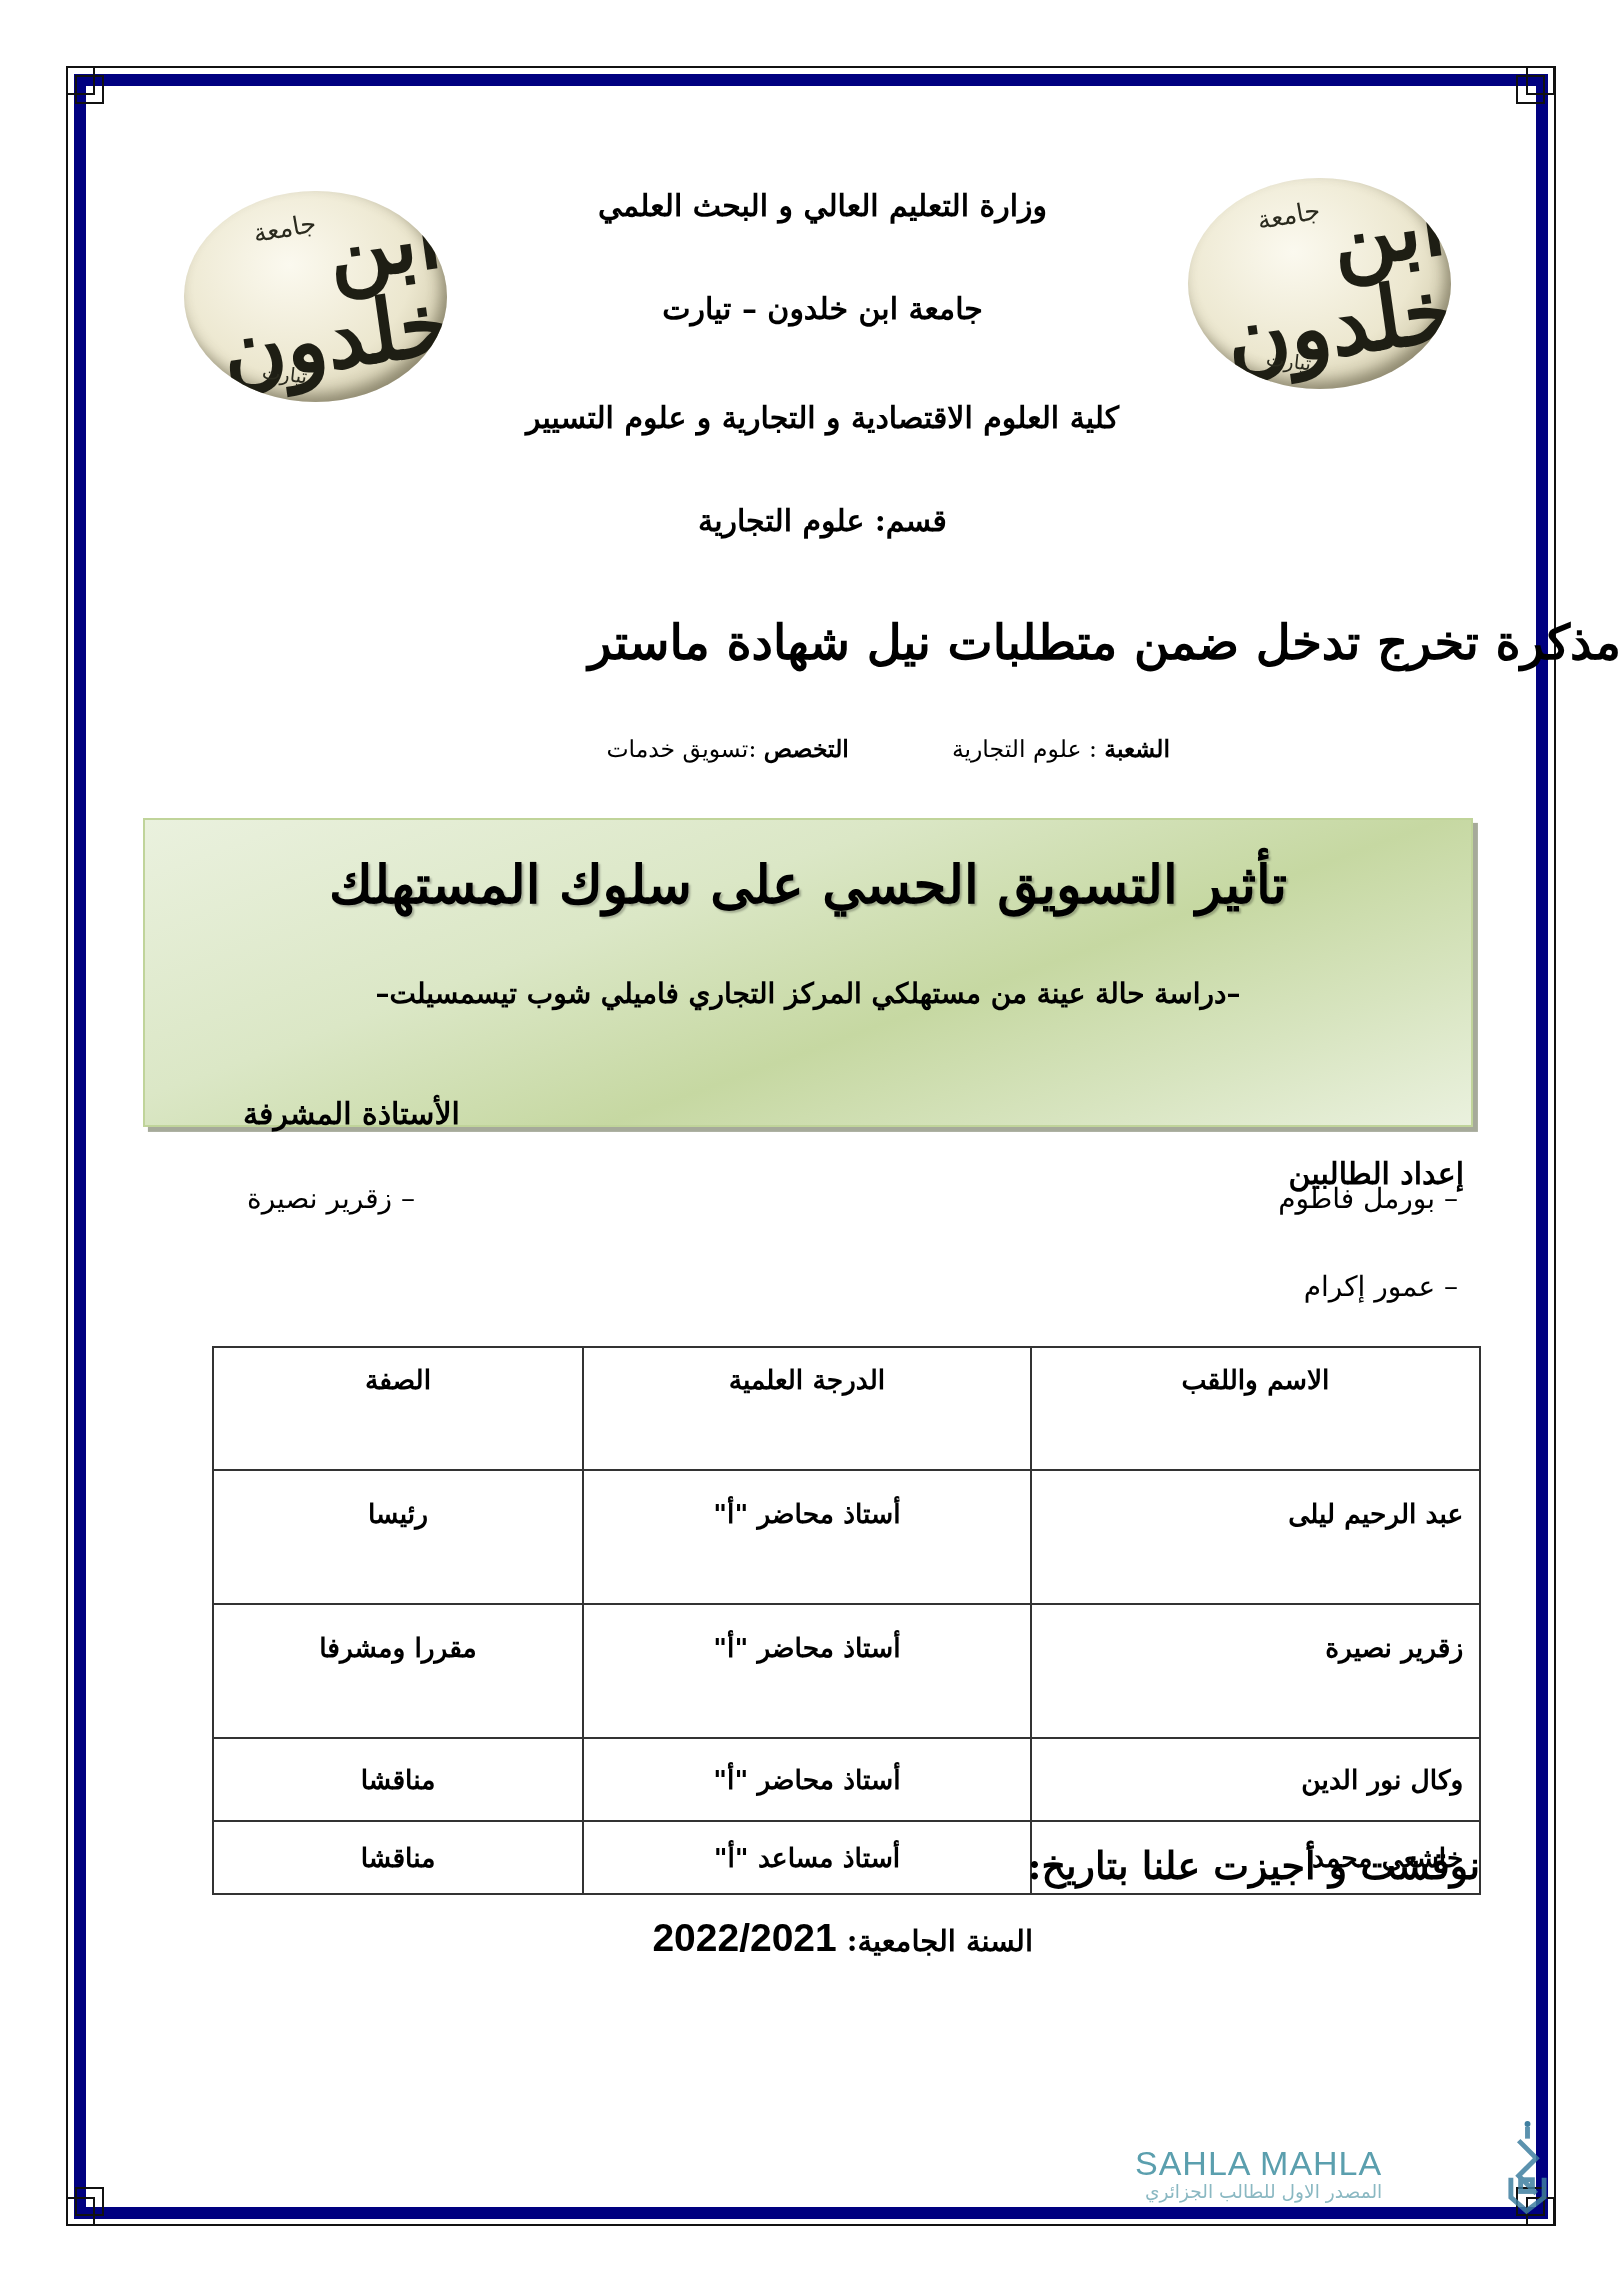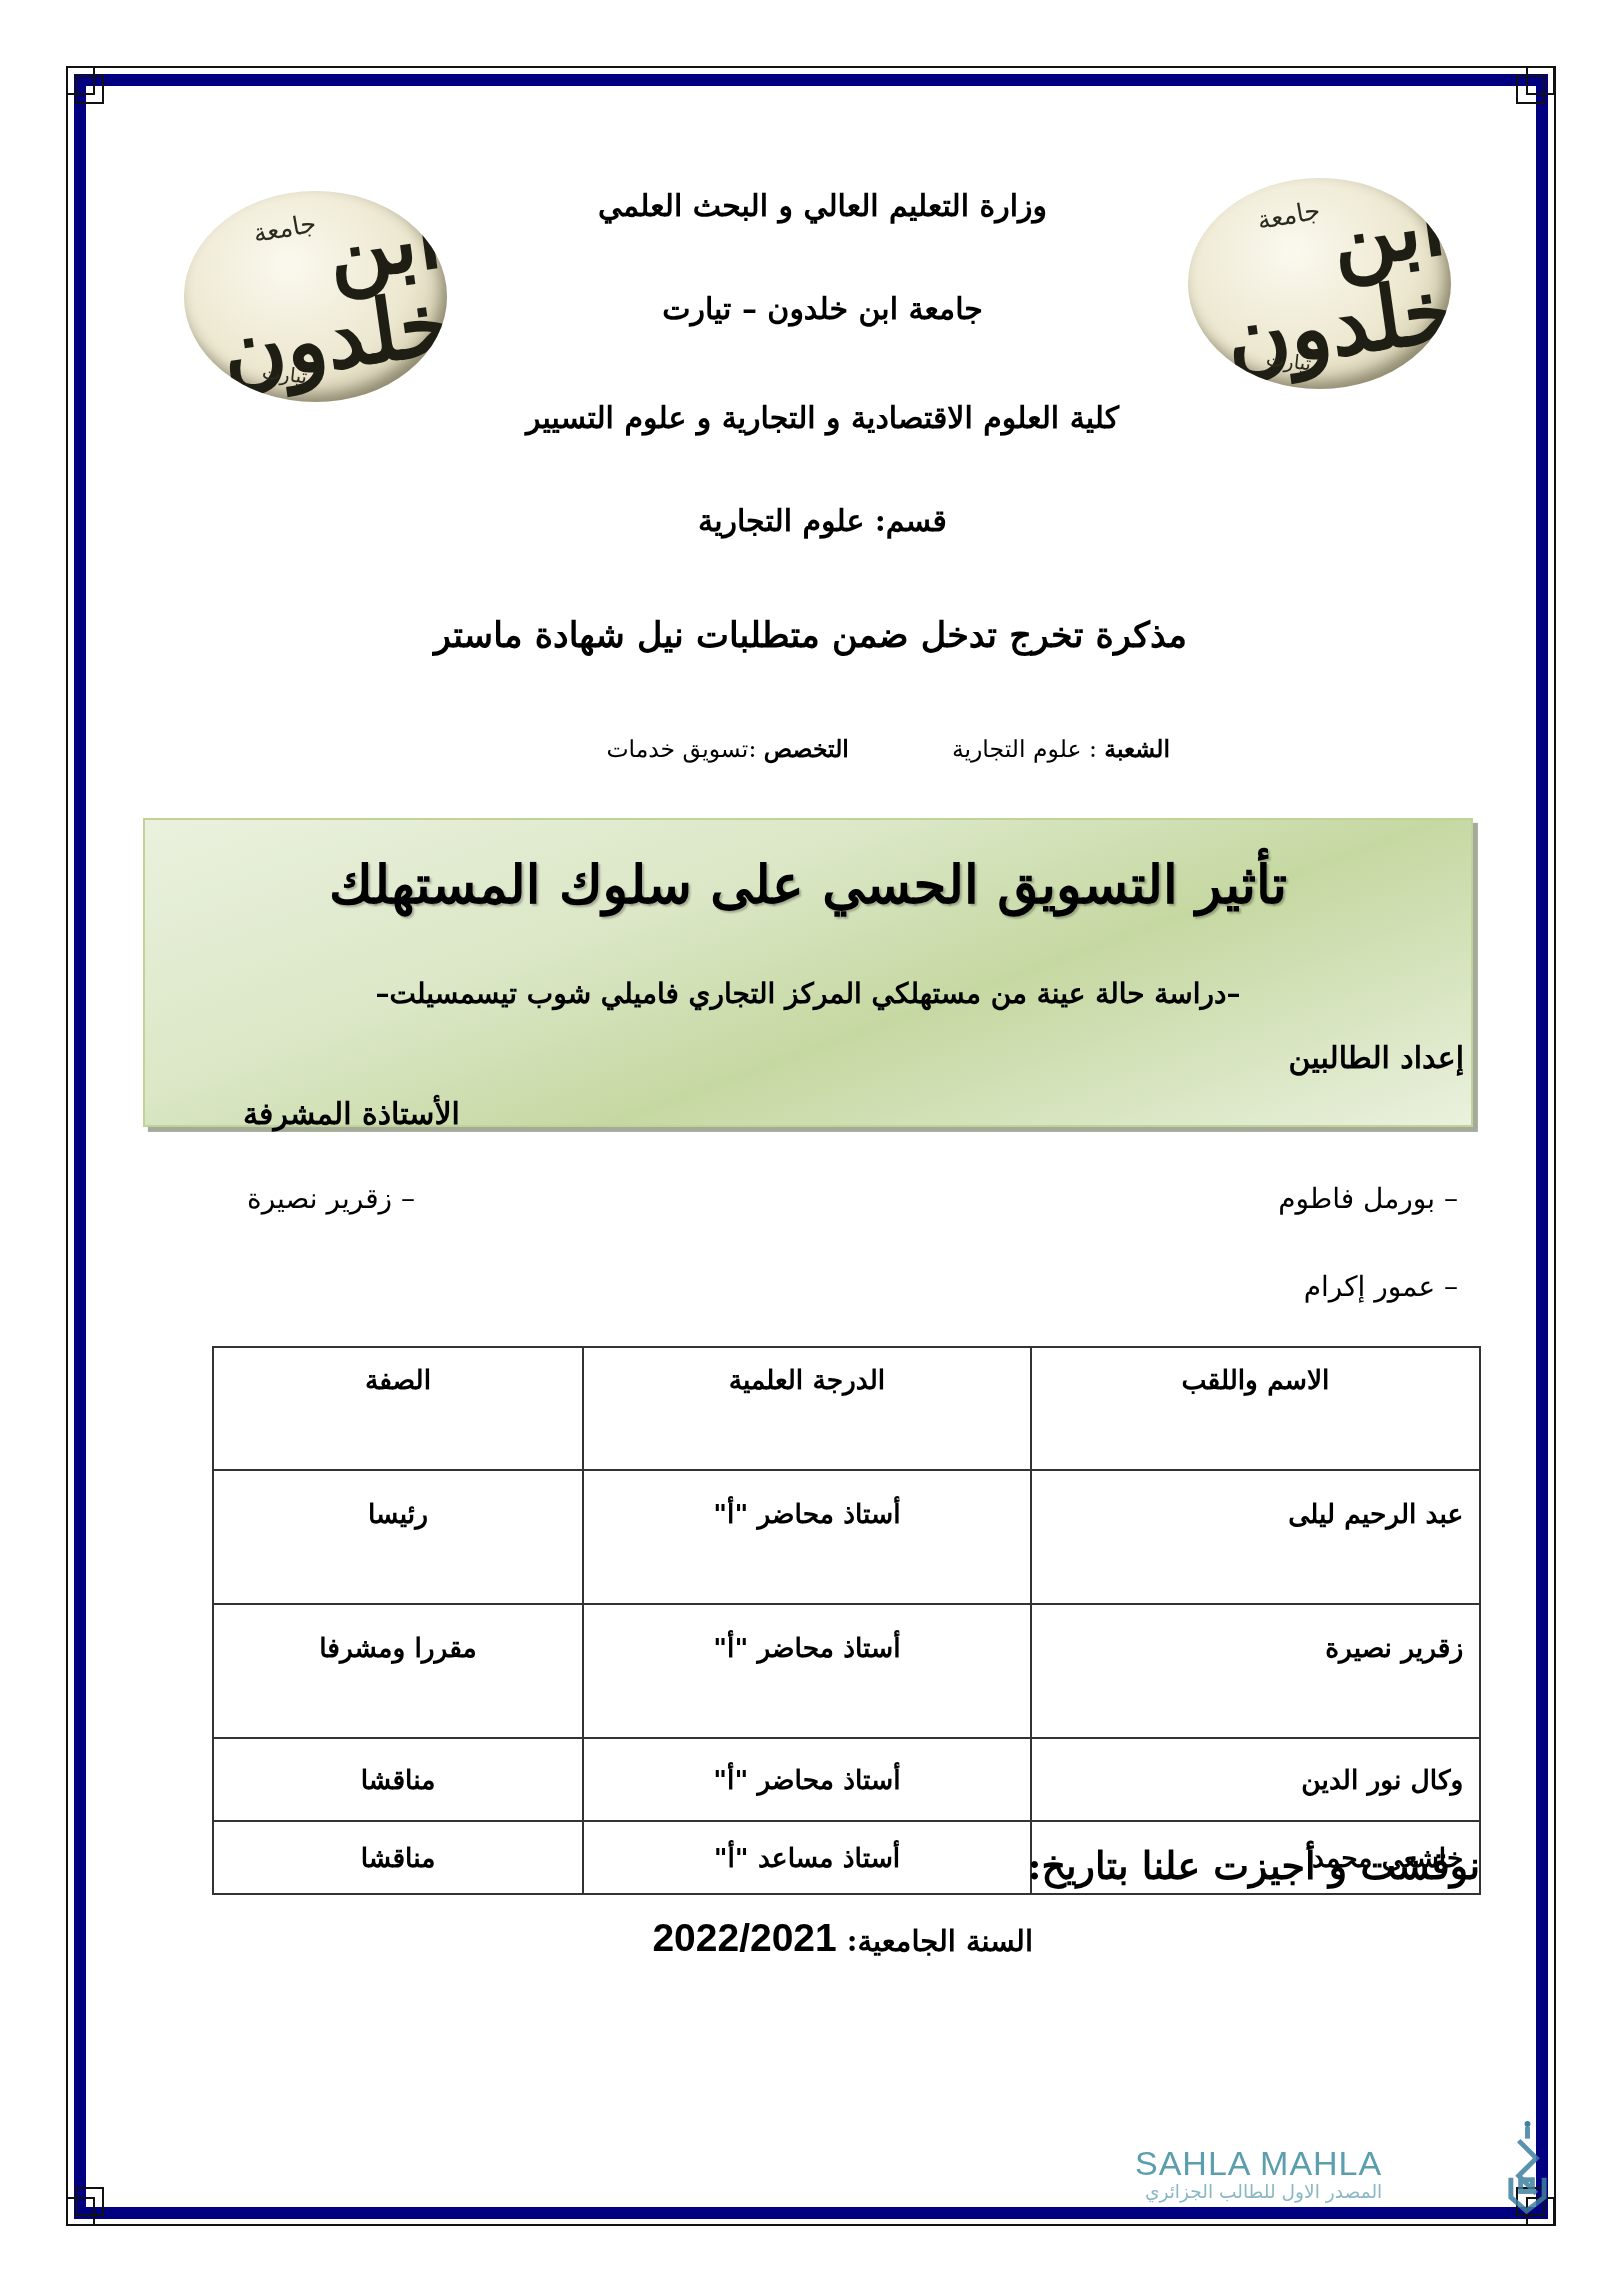--- a/index.html
+++ b/index.html
@@ -25,21 +25,21 @@
       font-size: 86px; direction: rtl; line-height: 1; transform: rotate(-8deg);
     }
     .logo-small-top { position: absolute; top: 21.6px; left: 69px; font-size: 25.5px; color: #2a2a1e; direction: rtl; transform: rotate(-10deg); }
     .logo-small-bot { position: absolute; bottom: 15.7px; left: 78px; font-size: 19.6px; color: #2a2a1e; direction: rtl; transform: rotate(6deg); }
 
     .center-line {
       position: absolute; left: 0; width: 1621px; text-align: center; direction: rtl;
       font-weight: bold; white-space: nowrap;
     }
     .h1 { font-size: 30px; padding-left: 12px; }
-    .h-master { font-size: 35px; }
+    .h-master { font-size: 48px; text-align: right; }
 
     .spec-row { position: absolute; top: 735px; right: 451px; direction: rtl; font-size: 23.5px; white-space: nowrap; }
     .spec-row b { font-weight: bold; }
     .spec-gap { display: inline-block; width: 88px; }
 
     .title-box {
       position: absolute; left: 143px; top: 818px; width: 1330px; height: 309px; box-sizing: border-box;
       background: linear-gradient(160deg, #eaf1de 0%, #dbe7c6 35%, #c6d8a2 60%, #d7e4bf 80%, #eaf1de 100%);
       border: 2px solid #c0d49a;
       box-shadow: 4.9px 4.9px 0 #a6aa9a;
@@ -112,21 +112,21 @@
   <span class="spec-gap"></span>
   <b>التخصص</b>
   <span>:تسويق خدمات</span>
 </div>
 
 <div class="title-box">
   <div class="title-main">تأثير التسويق الحسي على سلوك المستهلك</div>
   <div class="title-sub">–دراسة حالة عينة من مستهلكي المركز التجاري فاميلي شوب تيسمسيلت–</div>
 </div>
 
-<div class="col-head" style="top:1040px;right:157px;text-align:center;">إعداد الطالبين</div>
+<div class="col-head" style="top:1156px;right:157px;text-align:center;">إعداد الطالبين</div>
 <div class="col-item" style="top:1182px;right:163px;">– بورمل فاطوم</div>
 <div class="col-item" style="top:1270px;right:163px;">– عمور إكرام</div>
 
 <div class="col-head" style="top:1096px;left:243px;">الأستاذة المشرفة</div>
 <div class="col-item" style="top:1182px;left:247px;">– زقرير نصيرة</div>
 
 <table class="jury">
   <tbody>
       <tr>
     <th class="c-name">الاسم واللقب</th>

